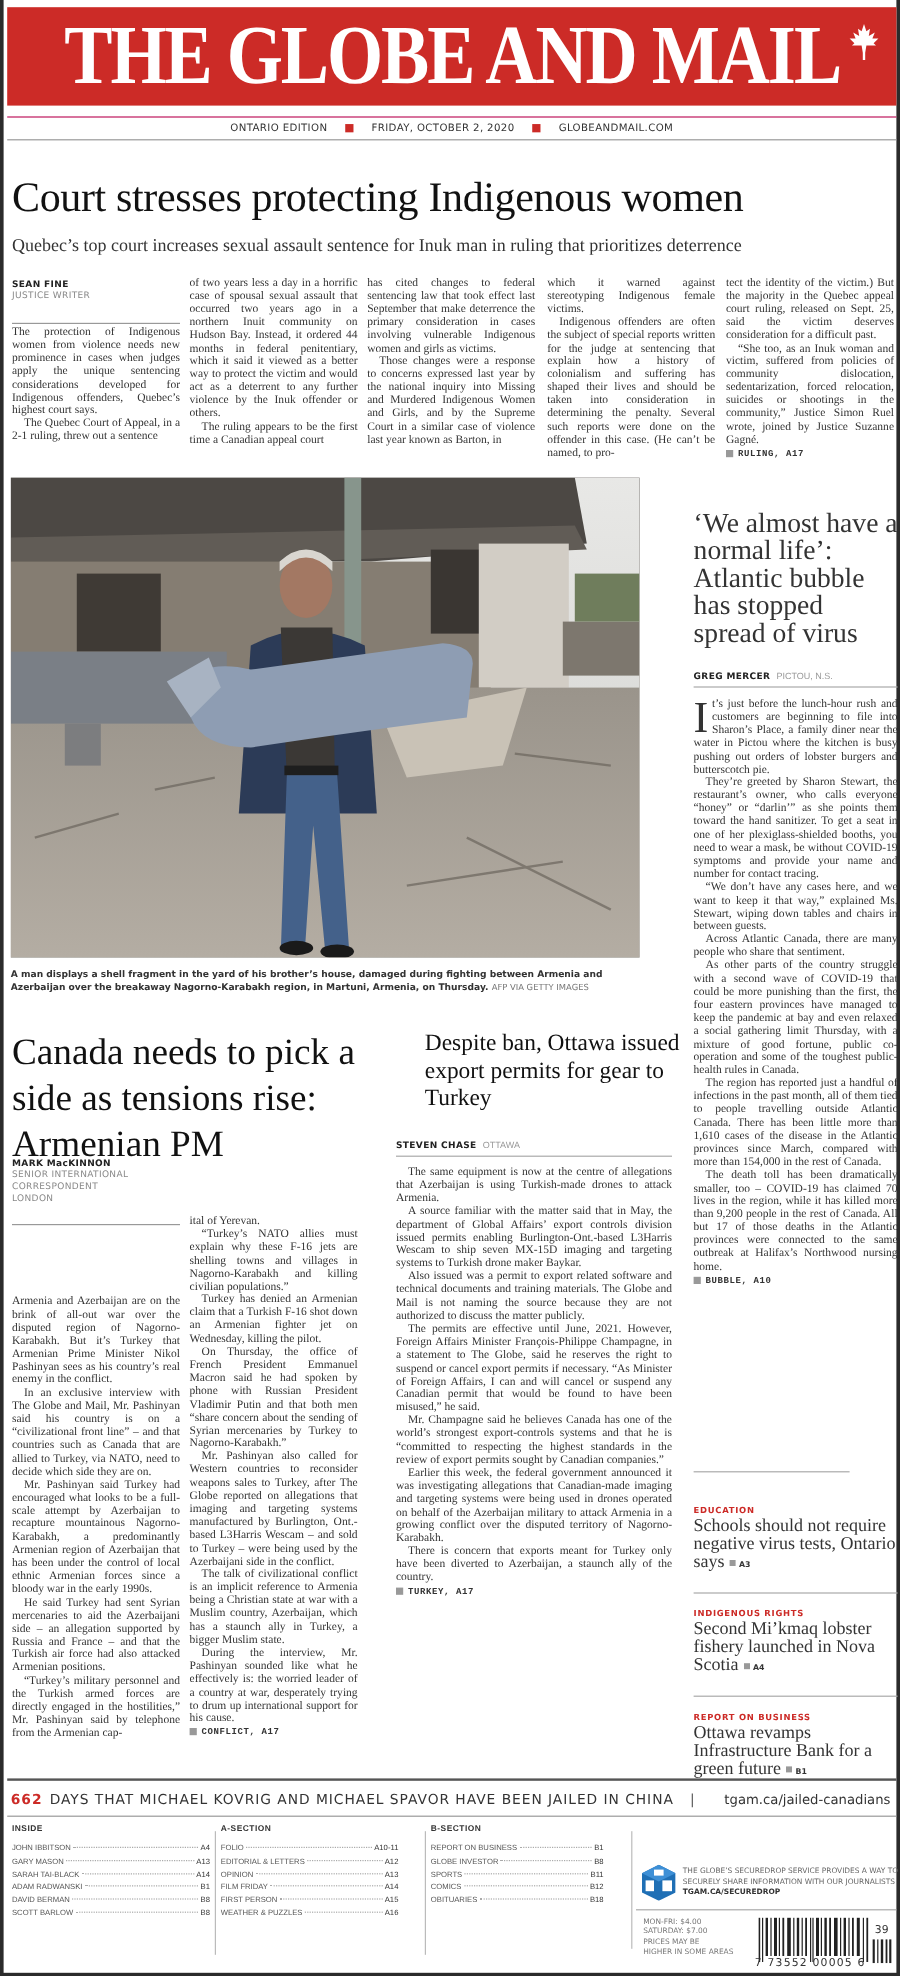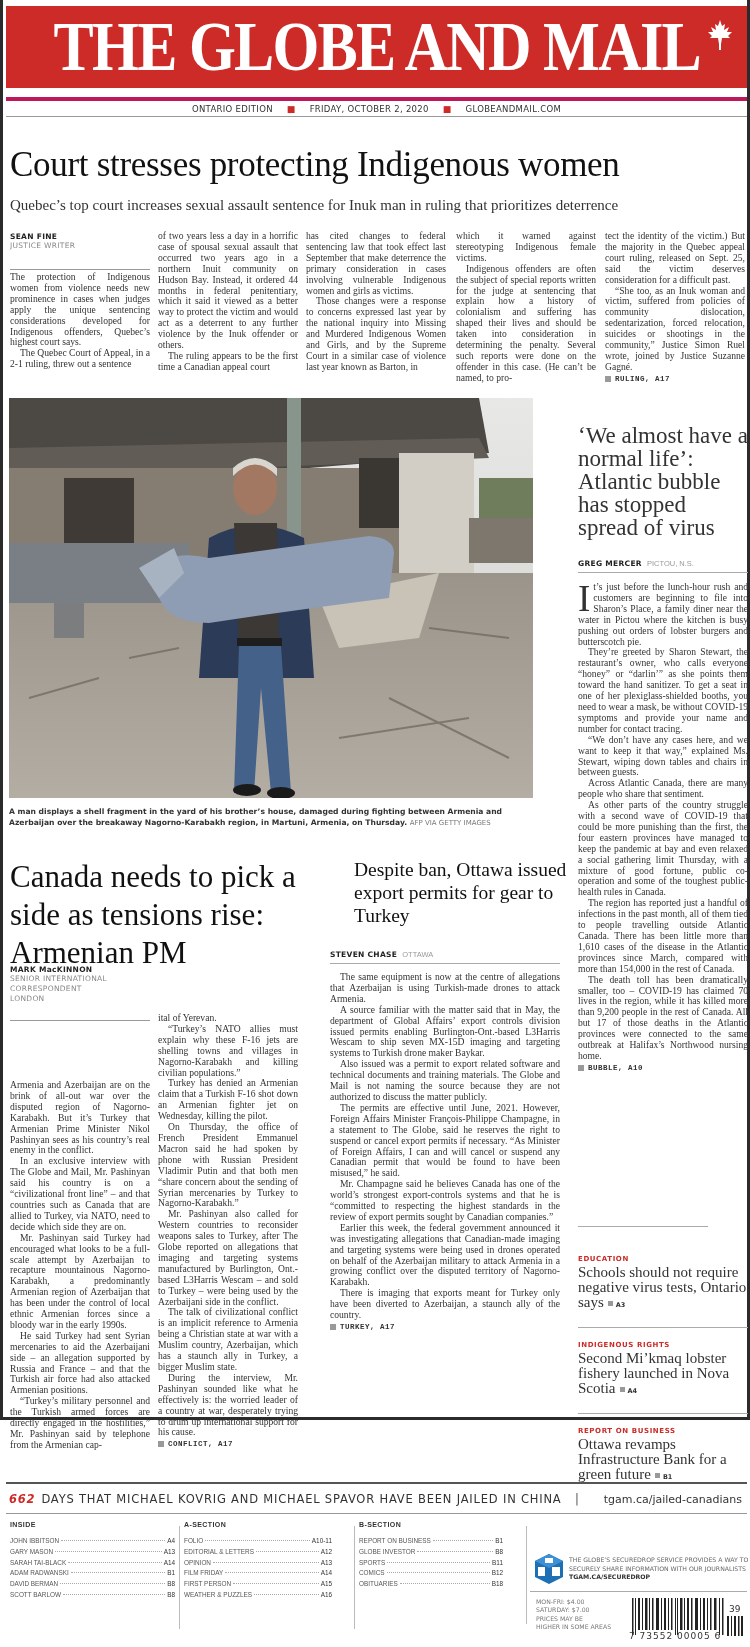--- a/index.html
+++ b/index.html
@@ -1,24 +1,24 @@
 <!DOCTYPE html>
 <html><head>
 <meta charset="utf-8">
 <style>
   * { box-sizing: border-box; margin: 0; padding: 0; }
   html, body { width: 750px; height: 1647px; background: #fff; overflow: hidden; }
   body { font-family: "DejaVu Serif", serif; color: #222; position: relative; }
-  .page { position: absolute; left: 0; top: 0; width: 750px; height: 1420px; border: 3px solid #2b2b2b; border-top: none; background:#fff; }
+  .page { position: absolute; left: 0; top: 0; width: 750px; height: 1647px; border: 3px solid #2b2b2b; border-top: none; background:#fff; }
 
   
   .masthead { position: absolute; left: 3px; top: 6px; width: 741px; height: 82px; background: #cc2b27; display: flex; align-items: center; justify-content: center; }
   .masthead-title { font-family: "Liberation Serif", serif; font-weight: bold; color: #fff; font-size: 70px; letter-spacing: -2px; transform: scaleX(0.86); transform-origin: center; white-space: nowrap; line-height: 1; }
   .maple { position: absolute; right: 14px; top: 14px; width: 26px; height: 30px; }
-  .folio-bar { position: absolute; left: 3px; top: 97px; width: 741px; height: 20px; border-top: 4px solid #be185d; border-bottom: 1px solid #999; display: flex; justify-content: center; align-items: center; font-family: "DejaVu Sans", sans-serif; font-size: 8.5px; color: #333; letter-spacing: 0.3px; gap: 14px; }
+  .folio-bar { position: absolute; left: 3px; top: 97px; width: 741px; height: 20px; border-top: 1px solid #be185d; border-bottom: 1px solid #999; display: flex; justify-content: center; align-items: center; font-family: "DejaVu Sans", sans-serif; font-size: 8.5px; color: #333; letter-spacing: 0.3px; gap: 14px; }
   .folio-bar .dot { color: #cc2b27; font-size: 9px; }
 
   
   .lead-head { position: absolute; left: 7px; top: 145px; font-family: "Liberation Serif", serif; font-size: 35px; color: #111; letter-spacing: -0.3px; white-space: nowrap; }
   .lead-deck { position: absolute; left: 7px; top: 197px; font-family: "Liberation Serif", serif; font-size: 15px; color: #333; white-space: nowrap; }
 
   .byline-name { font-family: "DejaVu Sans", sans-serif; font-size: 7.5px; font-weight: bold; color: #222; letter-spacing: 0.3px; }
   .byline-role { font-family: "DejaVu Sans", sans-serif; font-size: 7.5px; color: #888; letter-spacing: 0.3px; line-height: 10px; }
   .byline-loc { font-family: Liberation Sans, sans-serif; font-size: 7.5px; color: #999; font-weight: normal; }
   .rule { border-top: 1px solid #999; }
@@ -44,21 +44,21 @@
   .teaser-head { font-family: "Liberation Serif", serif; font-size: 15px; line-height: 15px; color: #333; margin-top: 2px; }
   .teaser-head .pg { font-family: "DejaVu Sans", sans-serif; font-size: 6.5px; font-weight: bold; color: #333; }
   .teaser-head .sq { display:inline-block; width:5px; height:5px; background:#999; margin: 0 3px 1px 4px; vertical-align: middle; }
   .dropcap { float: left; font-family: "Liberation Serif", serif; font-size: 37px; line-height: 30px; margin: 2px 3px 0 0; color: #333; }
 
   .sec-head { position: absolute; font-family: "Liberation Serif", serif; color: #111; }
 
   
   .days-rule-top { position: absolute; left: 3px; top: 1482px; width: 741px; border-top: 2px solid #555; }
   .days-bar { position: absolute; left: 6px; top: 1489px; width: 736px; height: 20px; font-family: "DejaVu Sans", sans-serif; font-size: 11.5px; letter-spacing: 0.8px; color: #333; display: flex; align-items: center; }
-  .days-bar .num { color: #cc2b27; font-weight: bold; margin-right: 6px; font-style: italic; }
+  .days-bar .num { color: #cc2b27; font-weight: bold; margin-right: 6px; }
   .days-bar .sep { position: absolute; left: 566px; color: #555; }
   .days-bar .link { position: absolute; right: 3px; letter-spacing: 0; font-size: 11px; }
   .days-rule-bot { position: absolute; left: 3px; top: 1513px; width: 741px; border-top: 1px solid #999; }
 
   .index { position: absolute; top: 1521px; font-family: Liberation Sans, sans-serif; font-size: 6.4px; color: #555; }
   .index .ih { font-weight: bold; color: #333; font-size: 7px; letter-spacing: 0.4px; margin-bottom: 9px; }
   .index .row { display: flex; align-items: baseline; height: 10.8px; }
   .index .row .lbl { white-space: nowrap; }
   .index .row .dots { flex: 1; border-bottom: 1px dotted #aaa; margin: 0 2px; transform: translateY(-2px); }
   .index .row .pg { color: #333; white-space: nowrap; }
@@ -240,21 +240,21 @@
     <span class="byline-loc">OTTAWA</span>
   </div>
   <div class="rail-divider" style="left:327px; top:963px; width:230px;"></div>
   <div class="col body-text" style="left:327px; top:972px; width:230px;">
     <p>The same equipment is now at the centre of allegations that Azerbaijan is using Turkish-made drones to attack Armenia.</p>
     <p>A source familiar with the matter said that in May, the department of Global Affairs’ export controls division issued permits enabling Burlington-Ont.-based L3Harris Wescam to ship seven MX-15D imaging and targeting systems to Turkish drone maker Baykar.</p>
     <p>Also issued was a permit to export related software and technical documents and training materials. The Globe and Mail is not naming the source because they are not authorized to discuss the matter publicly.</p>
     <p>The permits are effective until June, 2021. However, Foreign Affairs Minister François-Philippe Champagne, in a statement to The Globe, said he reserves the right to suspend or cancel export permits if necessary. “As Minister of Foreign Affairs, I can and will cancel or suspend any Canadian permit that would be found to have been misused,” he said.</p>
     <p>Mr. Champagne said he believes Canada has one of the world’s strongest export-controls systems and that he is “committed to respecting the highest standards in the review of export permits sought by Canadian companies.”</p>
     <p>Earlier this week, the federal government announced it was investigating allegations that Canadian-made imaging and targeting systems were being used in drones operated on behalf of the Azerbaijan military to attack Armenia in a growing conflict over the disputed territory of Nagorno-Karabakh.</p>
-    <p>There is imaging that exports meant for Turkey only have been diverted to Azerbaijan, a staunch ally of the country.</p>
+    <p>There is concern that exports meant for Turkey only have been diverted to Azerbaijan, a staunch ally of the country.</p>
     <div class="jump"><span class="sq"></span><span>TURKEY, A17</span></div>
   </div>
 
   <div class="days-rule-top"></div>
   <div class="days-bar">
     <span class="num">662</span>
     <span>DAYS THAT MICHAEL KOVRIG AND MICHAEL SPAVOR HAVE BEEN JAILED IN CHINA</span>
     <span class="sep">|</span>
     <span class="link">tgam.ca/jailed-canadians</span>
   </div>

